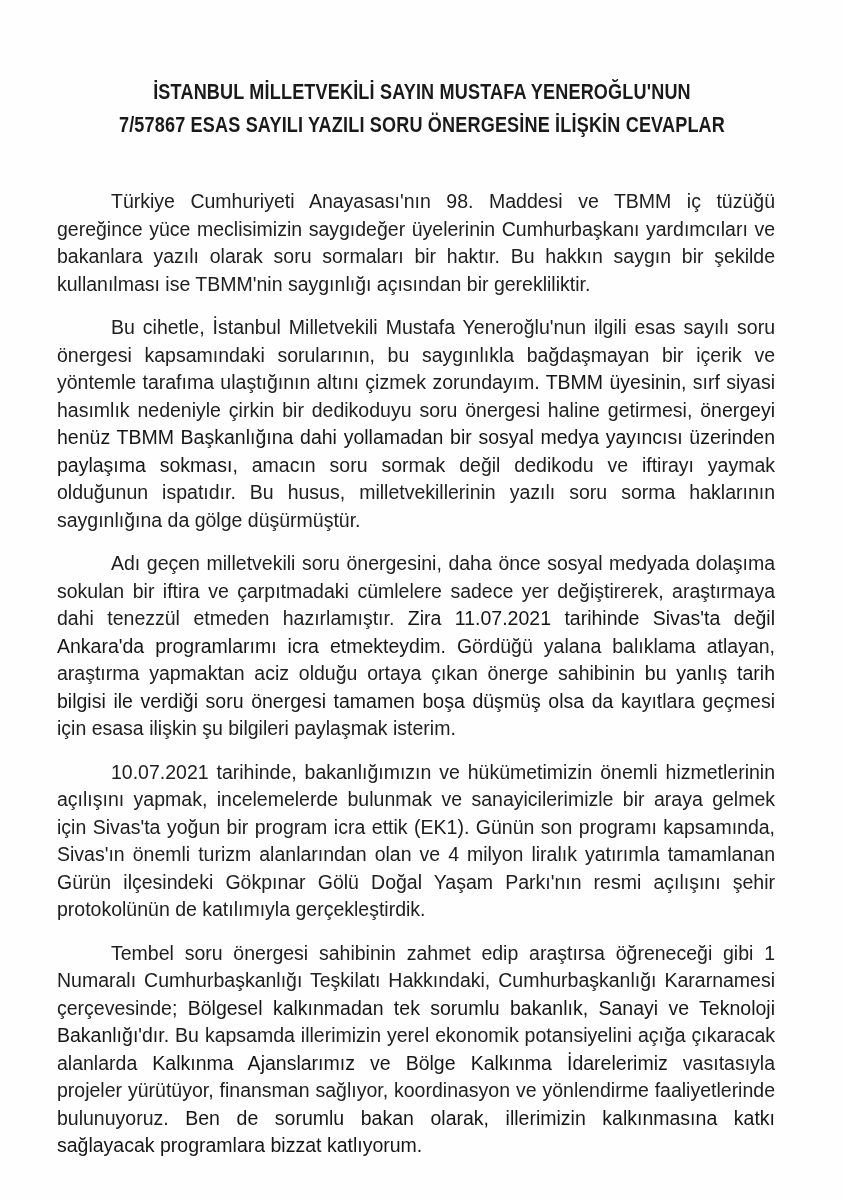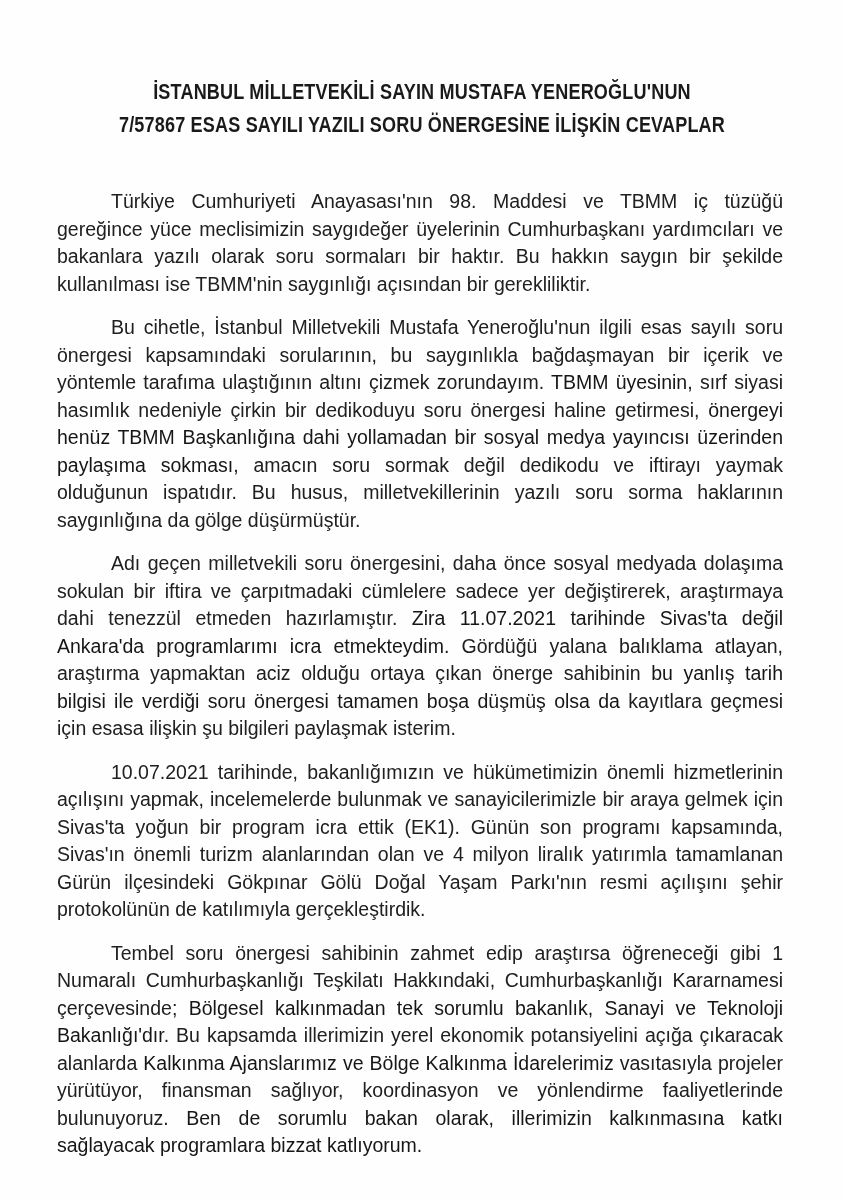--- a/index.html
+++ b/index.html
@@ -28,21 +28,21 @@
     color: #1a1a1a;
   }
   .doc-title .tline {
     display: block;
     white-space: nowrap;
     transform: scaleX(0.84);
     transform-origin: 50% 50%;
     letter-spacing: 0.2px;
   }
   .doc-body p {
-    margin: 0 4px 16px 0;
+    margin: 0 12px 16px 0;
     font-size: 19.5px;
     line-height: 27.5px;
     text-align: justify;
     text-indent: 54px;
     color: #202020;
   }
   .doc-body b {
     font-weight: normal;
     color: #161616;
   }

